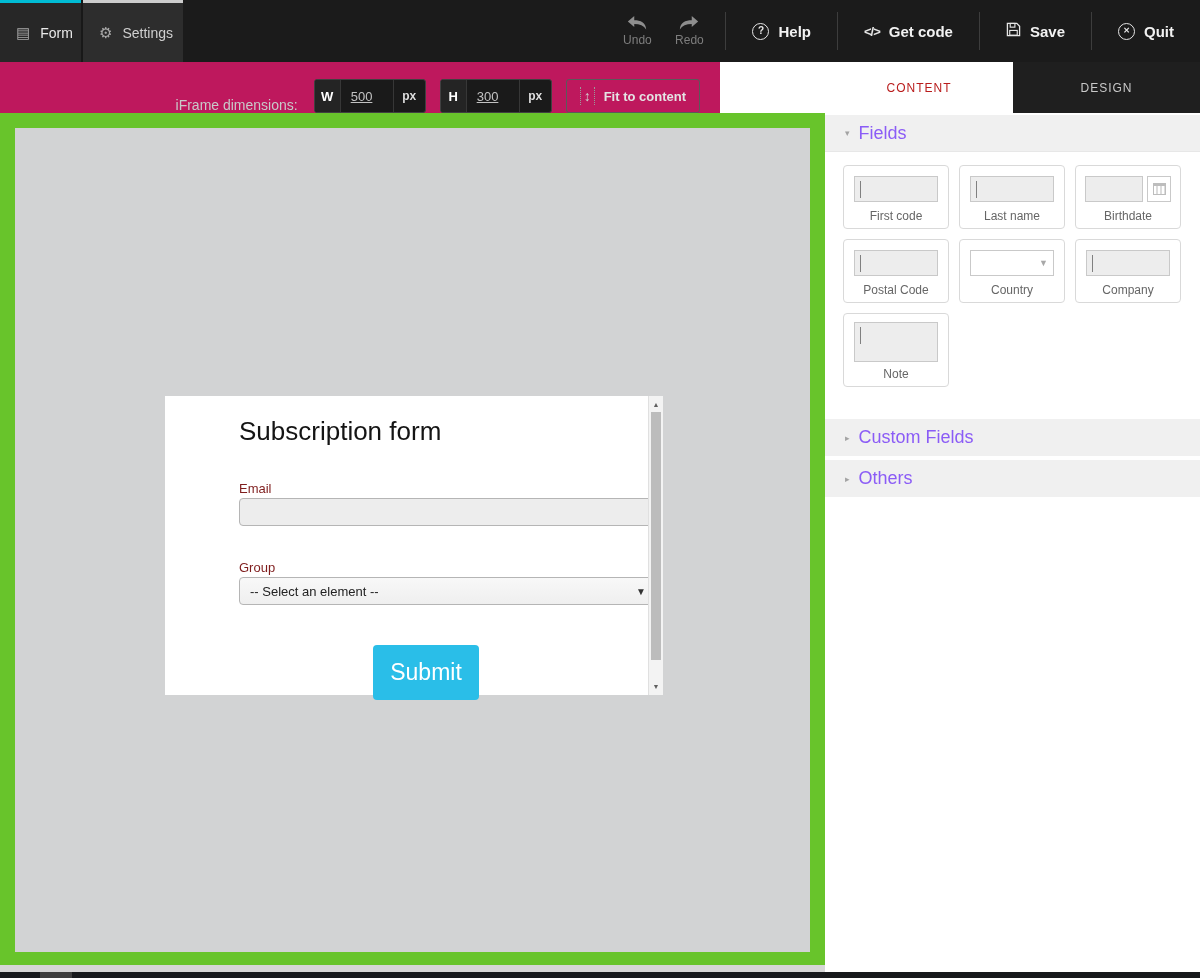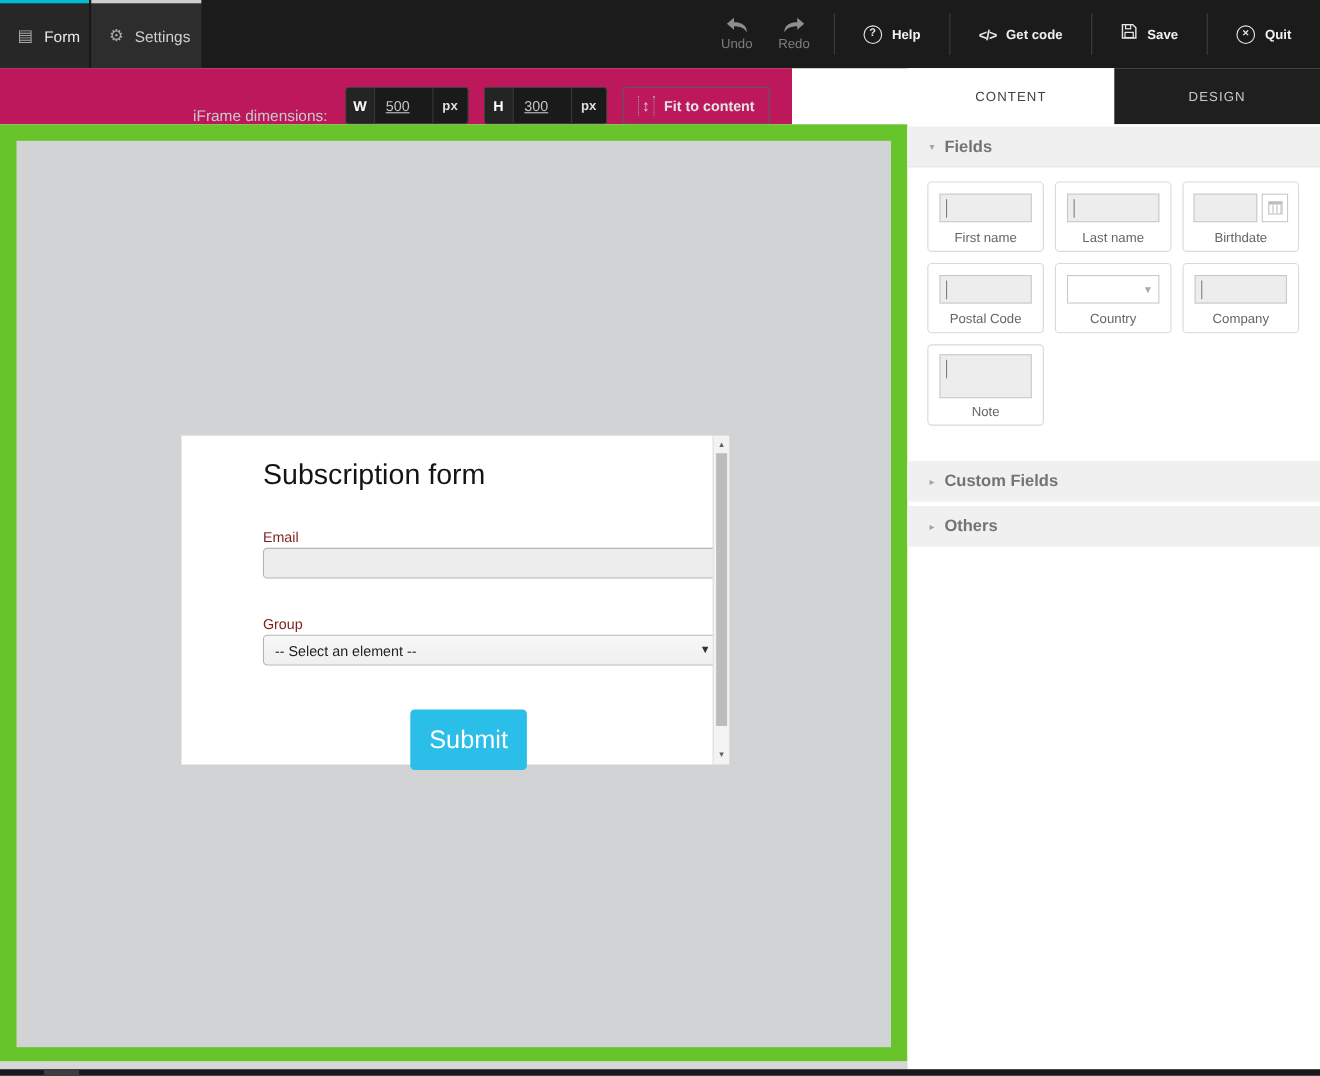--- a/index.html
+++ b/index.html
@@ -14,21 +14,21 @@
   #tab-sep { position:absolute; left:81px; top:0; width:2px; height:62px; background:#181818; }
   .top-tab .tab-label { font-size:14px; }
   .tab-icon { font-size:15px; color:#a9a9a9; line-height:1; }
 
   #header-right { position:absolute; right:0; top:0; height:62px; display:flex; align-items:center; padding-right:10px; }
   .hist-btn { width:52px; display:flex; flex-direction:column; align-items:center; gap:3px; cursor:pointer; }
   .hist-label { font-size:12px; color:#7e7e7e; }
   .hist-icon svg { display:block; }
   .vdiv { width:1px; height:38px; background:#3d3d3d; margin:0 10px; }
   .action-btn { display:flex; align-items:center; gap:9px; padding:0 16px; height:62px; cursor:pointer; }
-  .action-label { font-size:12px; font-weight:700; color:#f2f2f2;text-align:center; }
+  .action-label { font-size:15px; font-weight:700; color:#f2f2f2;text-align:center; }
   .circ-icon { width:17px; height:17px; border:1.5px solid #e6e6e6; border-radius:50%; color:#e6e6e6;
                font-size:10px; font-weight:700; display:flex; align-items:center; justify-content:center; line-height:1; }
   .code-icon { font-size:13px; font-weight:700; color:#e6e6e6; letter-spacing:-1px; }
 
   
   #header-row2 { position:absolute; left:0; top:62px; width:720px; height:51px; background:#be185d;
                  display:flex; align-items:flex-end; justify-content:flex-end; gap:14px; padding-right:20px; }
   #dims-label { font-size:14px; color:#c9c9c9; margin-right:2px; }
   .dim-group { display:flex; height:34px; border:1px solid #404040; border-radius:3px; background:#1a1a1a; overflow:hidden; }
   .dim-key { width:26px; background:#242424; border-right:1px solid #373737; color:#fff; font-size:13px; font-weight:700;
@@ -36,21 +36,21 @@
   .dim-value { width:52px; color:#c2c2c2; font-size:13px; display:flex; align-items:center; padding-left:10px; cursor:text;text-decoration:underline; }
   .dim-unit { width:32px; border-left:1px solid #373737; color:#dedede; font-size:12px; font-weight:700;
               display:flex; align-items:center; justify-content:center; }
   #fit-btn { height:34px; border:1px solid #5a5a5a; border-radius:3px; display:flex; align-items:center; gap:9px;
              padding:0 13px; cursor:pointer; }
   #fit-icon { color:#d0d0d0; font-size:14px; line-height:1; border-left:1px dotted #9a9a9a; border-right:1px dotted #9a9a9a; padding:2px 3px; }
   #fit-label { font-size:13px; font-weight:700; color:#e4e4e4; }
 
   
   #content-tab { position:absolute; left:825px; top:62px; width:188px; height:51px; background:#fff;
-                 display:flex; align-items:center; justify-content:center; font-size:12px; letter-spacing:1px; color:#404040; cursor:pointer; }
+                 display:flex; align-items:center; justify-content:center; font-size:12px; letter-spacing:1px; color:#b91c1c; cursor:pointer; }
   #design-tab { position:absolute; left:1013px; top:62px; width:187px; height:51px; background:#1f1f1f;
                 display:flex; align-items:center; justify-content:center; font-size:12px; letter-spacing:1px; color:#c9c9c9; cursor:pointer; }
 
   
   #canvas { position:absolute; left:0; top:113px; width:825px; height:852px; background:#68c42b; }
   #canvas-inner { position:absolute; left:15px; top:15px; right:15px; bottom:13px; background:#d2d3d4; }
 
   #form-wrap { position:absolute; left:165px; top:283px; width:498px; height:299px; display:flex; }
   #form-card { width:483px; height:299px; background:#ffffff;padding-left:44px; }
   #form-inner { padding:20px 35px 0 30px; }
@@ -68,21 +68,21 @@
   
   #form-scrollbar { width:15px; height:299px; background:#f3f3f3; border-left:1px solid #e0e0e0; position:relative; }
   .sb-arrow { position:absolute; left:0; width:100%; text-align:center; font-size:7px; color:#606060; }
   #sb-up { top:5px; } #sb-down { bottom:5px; }
   #sb-thumb { position:absolute; left:2px; top:16px; width:10px; height:248px; background:#bcbcbc; }
 
   
   #panel { position:absolute; left:825px; top:113px; width:375px; height:859px; background:#fff; }
   .section-bar { height:37px; background:#f0f0f0; display:flex; align-items:center; gap:9px; padding-left:20px; cursor:pointer; }
   .section-bar .tri { font-size:9px; color:#a3a3a3; }
-  .section-bar .sec-label { font-size:15px; font-weight:700; color:#737373; }
+  .section-bar .sec-label { font-size:18px; font-weight:400; color:#8b5cf6; }
   #fields-bar { margin-top:2px; border-bottom:1px solid #e7e7e7; }
   #custom-bar { margin-top:32px; margin-bottom:4px; }
 
   #cards { padding:13px 0 0 18px; display:grid; grid-template-columns:repeat(3,106px); column-gap:10px; row-gap:10px; }
   .card { border:1px solid #d9d9d9; border-radius:4px; background:#fff; position:relative; height:64px; cursor:grab; }
   .card.tall { height:74px; }
   .card-label { position:absolute; bottom:5px; left:0; width:100%; text-align:center; font-size:12px; color:#666; }
   .thumb-input { margin:10px auto 0 auto; width:84px; height:26px; background:#ededed; border:1px solid #c9c9c9; position:relative; }
   .thumb-input .cursor { position:absolute; left:5px; top:4px; width:1px; height:17px; background:#808080; }
   .thumb-area { margin:8px auto 0 auto; width:84px; height:40px; background:#ededed; border:1px solid #c9c9c9; position:relative; }
@@ -217,21 +217,21 @@
   <div id="fields-bar" class="section-bar">
     <span class="tri">▾</span>
     <span class="sec-label">Fields</span>
   </div>
 
   <div id="cards">
     <div class="card">
       <div class="thumb-input">
           <span class="cursor"></span>
         </div>
-      <div class="card-label">First name</div>
+      <div class="card-label">First code</div>
     </div>
     <div class="card">
       <div class="thumb-input">
           <span class="cursor"></span>
         </div>
       <div class="card-label">Last name</div>
     </div>
     <div class="card">
       <div class="thumb-date">
         <span class="d-input"></span>

